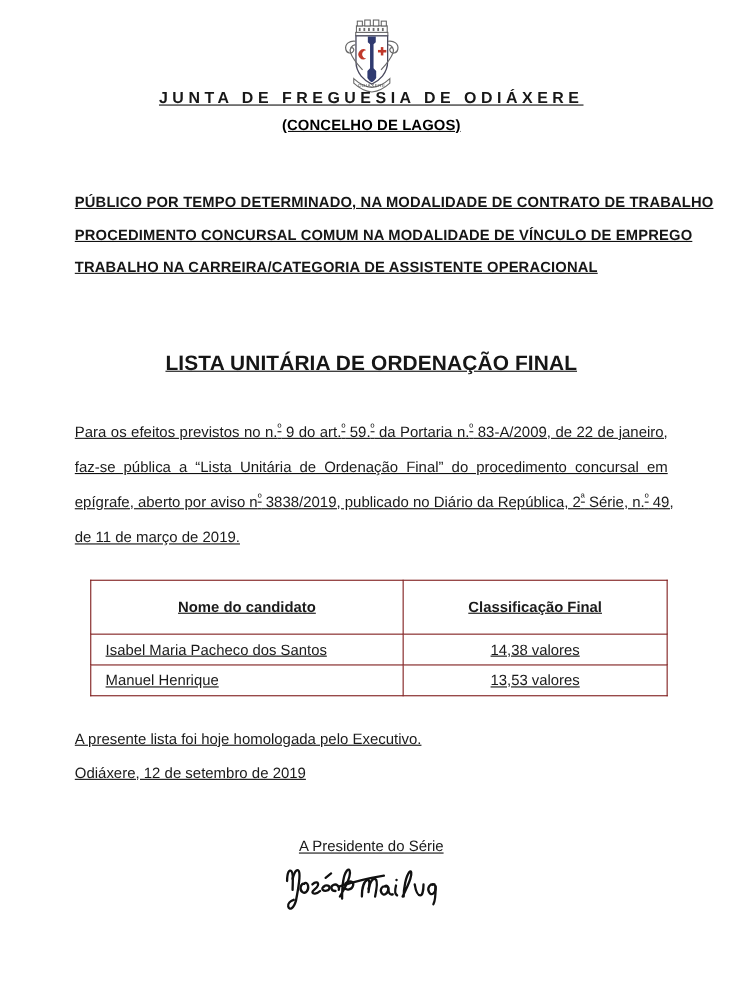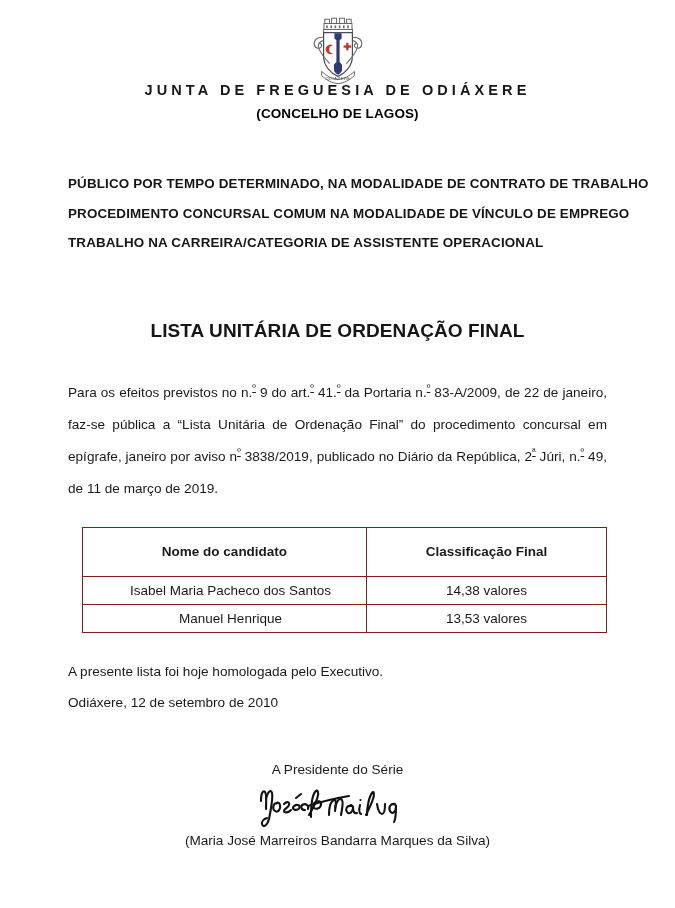--- a/index.html
+++ b/index.html
@@ -14,20 +14,21 @@
     color: #111111;
     position: relative;
     overflow: hidden;
   }
 
   .page {
     position: relative;
     width: 675px;
     height: 908px;
     box-sizing: border-box;
+    text-decoration: underline;
   }
 
   
   .crest-wrap {
     width: 100%;
     display: flex;
     justify-content: center;
     padding-top: 16px;
     height: 76px;
     box-sizing: border-box;
@@ -129,21 +130,20 @@
     color: #1a1a1a;
   }
   table.result-table th {
     font-weight: bold;
     height: 46px;
     vertical-align: middle;
   }
   table.result-table td {
     height: 25px;
     vertical-align: middle;
-    text-align: center;
   }
   .col-name { width: 281px; }
   .col-score { width: 237px; }
   th.col-name, th.col-score { text-align: center; }
   td.cell-name {
     text-align: left;
     padding-left: 13px;
   }
   td.cell-score { text-align: center; }
 
@@ -235,23 +235,23 @@
 
   <div class="title-block">
     <span class="tline">PÚBLICO POR TEMPO DETERMINADO, NA MODALIDADE DE CONTRATO DE TRABALHO</span>
     <span class="tline">PROCEDIMENTO CONCURSAL COMUM NA MODALIDADE DE VÍNCULO DE EMPREGO</span>
     <span class="tline last">TRABALHO NA CARREIRA/CATEGORIA DE ASSISTENTE OPERACIONAL</span>
   </div>
 
   <div class="subtitle">LISTA UNITÁRIA DE ORDENAÇÃO FINAL</div>
 
   <div class="body-par">
-    <span class="bline"><span>Para os efeitos previstos no n.</span><span class="ord">º</span><span> 9 do art.</span><span class="ord">º</span><span> 41.</span><span class="ord">º</span><span> da Portaria n.</span><span class="ord">º</span><span> 83-A/2009, de 22 de janeiro,</span></span>
+    <span class="bline"><span>Para os efeitos previstos no n.</span><span class="ord">º</span><span> 9 do art.</span><span class="ord">º</span><span> 59.</span><span class="ord">º</span><span> da Portaria n.</span><span class="ord">º</span><span> 83-A/2009, de 22 de janeiro,</span></span>
     <span class="bline">faz-se pública a “Lista Unitária de Ordenação Final” do procedimento concursal em</span>
-    <span class="bline"><span>epígrafe, janeiro por aviso n</span><span class="ord">º</span><span> 3838/2019, publicado no Diário da República, 2</span><span class="ord">ª</span><span> Júri, n.</span><span class="ord">º</span><span> 49,</span></span>
+    <span class="bline"><span>epígrafe, aberto por aviso n</span><span class="ord">º</span><span> 3838/2019, publicado no Diário da República, 2</span><span class="ord">ª</span><span> Série, n.</span><span class="ord">º</span><span> 49,</span></span>
     <span class="bline last">de 11 de março de 2019.</span>
   </div>
 
   <div class="table-wrap">
     <table class="result-table">
       <thead>
         <tr>
           <th class="col-name">Nome do candidato</th>
           <th class="col-score">Classificação Final</th>
         </tr>
@@ -264,21 +264,21 @@
         <tr>
           <td class="cell-name">Manuel Henrique</td>
           <td class="cell-score">13,53 valores</td>
         </tr>
       </tbody>
     </table>
   </div>
 
   <div class="closing">
     <div>A presente lista foi hoje homologada pelo Executivo.</div>
-    <div>Odiáxere, 12 de setembro de 2010</div>
+    <div>Odiáxere, 12 de setembro de 2019</div>
   </div>
 
   <div class="sig-role">A Presidente do Série</div>
 
   <div class="sig-img-wrap">
     <svg class="sig-svg" width="170" height="52" viewBox="0 0 170 52">
       <g fill="none" stroke="#111111" stroke-width="2.1" stroke-linecap="round" stroke-linejoin="round">
 
         <path d="M8 22 C8 14 10 11 12 13 C14 15 13 24 13 30"></path>
         <path d="M13 20 C15 12 18 10 19 14 C20 18 18 30 16 40 C14 47 10 49 9 45 C8.4 42.4 11 40 14 39"></path>
@@ -309,15 +309,14 @@
         <path d="M114 36 C114 28 116 18 119 14 C121 11.4 121.6 15 120 20 C118.4 25 115 32 113 36"></path>
 
         <path d="M124 25 C125 31 127 35 129 35 C131 35 132 30 132 25"></path>
 
         <path d="M142 25 C138 24 135 28 137 32 C139 36 143 33 143 28 C143 25.6 141.6 24.6 140 25.4"></path>
         <path d="M143 27 C143 33 143 40 141 43"></path>
       </g>
     </svg>
   </div>
 
-  <div class="sig-name">(Maria José Marreiros Bandarra Marques da Silva)</div>
 
 </div>
 
 </body></html>

